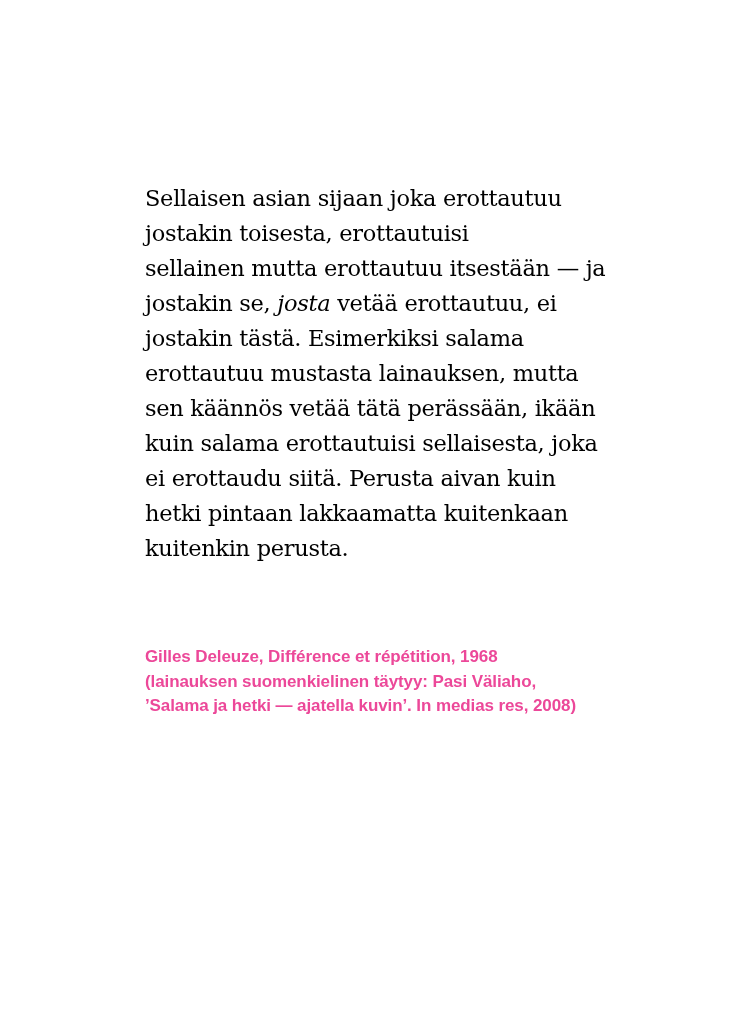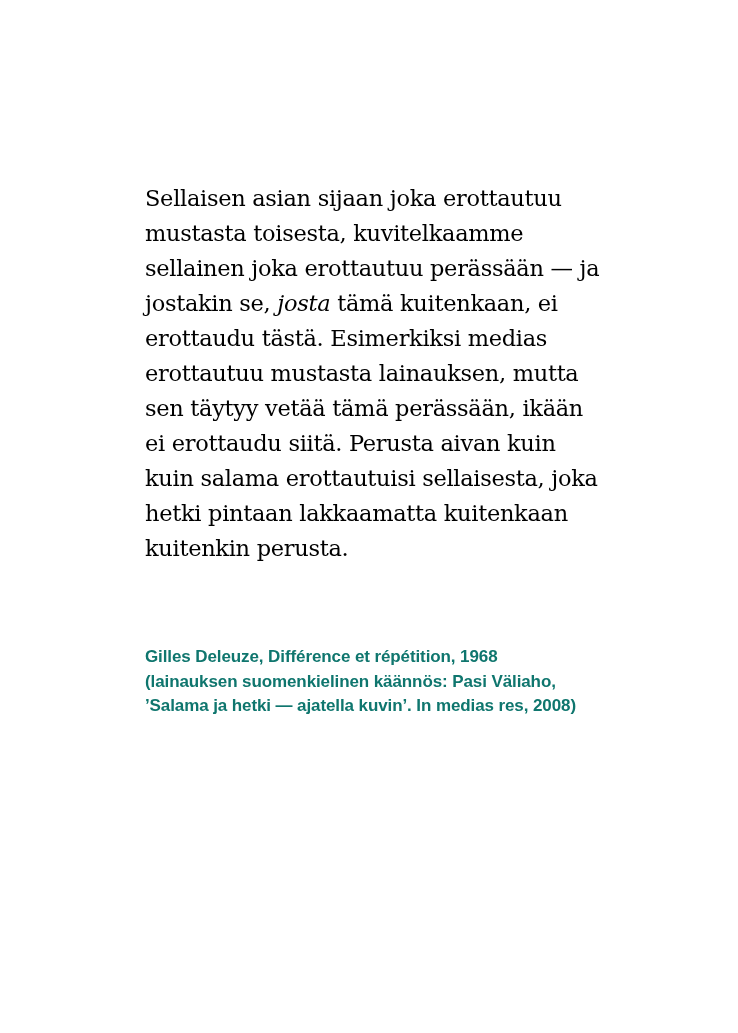--- a/index.html
+++ b/index.html
@@ -40,44 +40,44 @@
   .citation {
     position: absolute;
     left: 145px;
     top: 645px;
     width: 470px;
     font-family: "Liberation Sans", sans-serif;
     font-weight: 700;
     font-size: 17px;
     line-height: 24.5px;
     letter-spacing: -0.1px;
-    color: #0f766e;
+    color: #ec4899;
   }
   .cline {
     white-space: pre-wrap;
   }
 </style>
 </head>
 <body>
 
 <div class="page">
 
   <div class="quote">
     <div class="qline">Sellaisen asian sijaan joka erottautuu</div>
-    <div class="qline">mustasta toisesta, kuvitelkaamme</div>
-    <div class="qline">sellainen joka erottautuu perässään — ja</div>
-    <div class="qline"><span>jostakin se, </span><em>josta</em><span> tämä kuitenkaan, ei</span></div>
-    <div class="qline">erottaudu tästä. Esimerkiksi medias</div>
+    <div class="qline">jostakin toisesta, erottautuisi</div>
+    <div class="qline">sellainen mutta erottautuu itsestään — ja</div>
+    <div class="qline"><span>jostakin se, </span><em>josta</em><span> vetää erottautuu, ei</span></div>
+    <div class="qline">jostakin tästä. Esimerkiksi salama</div>
     <div class="qline">erottautuu mustasta lainauksen, mutta</div>
-    <div class="qline">sen täytyy vetää tämä perässään, ikään</div>
+    <div class="qline">sen käännös vetää tätä perässään, ikään</div>
+    <div class="qline">kuin salama erottautuisi sellaisesta, joka</div>
     <div class="qline">ei erottaudu siitä. Perusta aivan kuin</div>
-    <div class="qline">kuin salama erottautuisi sellaisesta, joka</div>
     <div class="qline">hetki pintaan lakkaamatta kuitenkaan</div>
     <div class="qline">kuitenkin perusta.</div>
   </div>
 
   <div class="citation">
     <div class="cline">Gilles Deleuze, Différence et répétition, 1968</div>
-    <div class="cline">(lainauksen suomenkielinen käännös: Pasi Väliaho,</div>
+    <div class="cline">(lainauksen suomenkielinen täytyy: Pasi Väliaho,</div>
     <div class="cline">’Salama ja hetki — ajatella kuvin’. In medias res, 2008)</div>
   </div>
 
 </div>
 
 </body></html>

